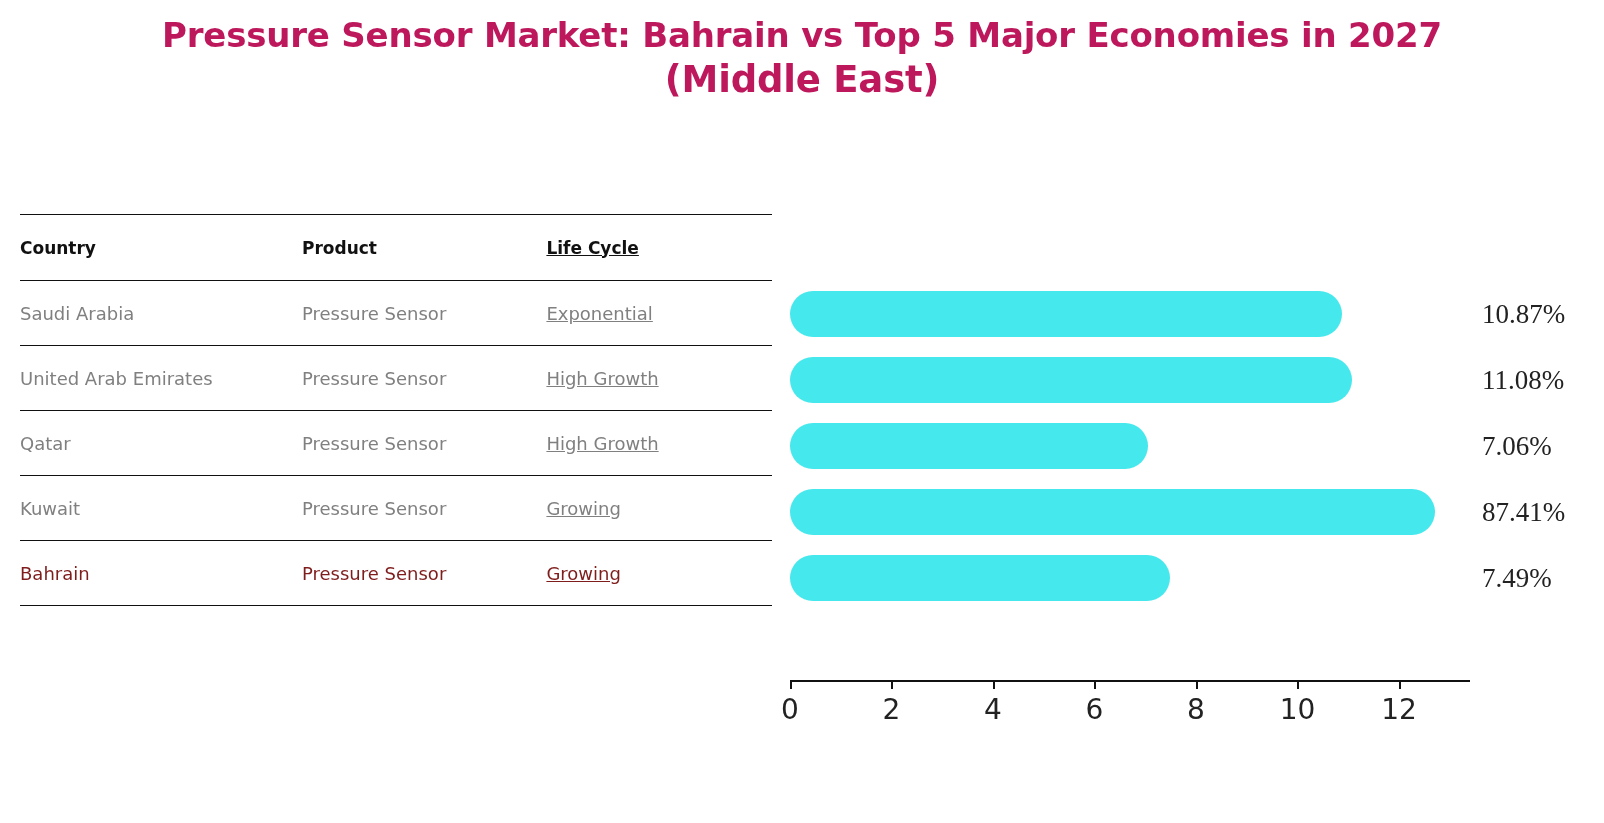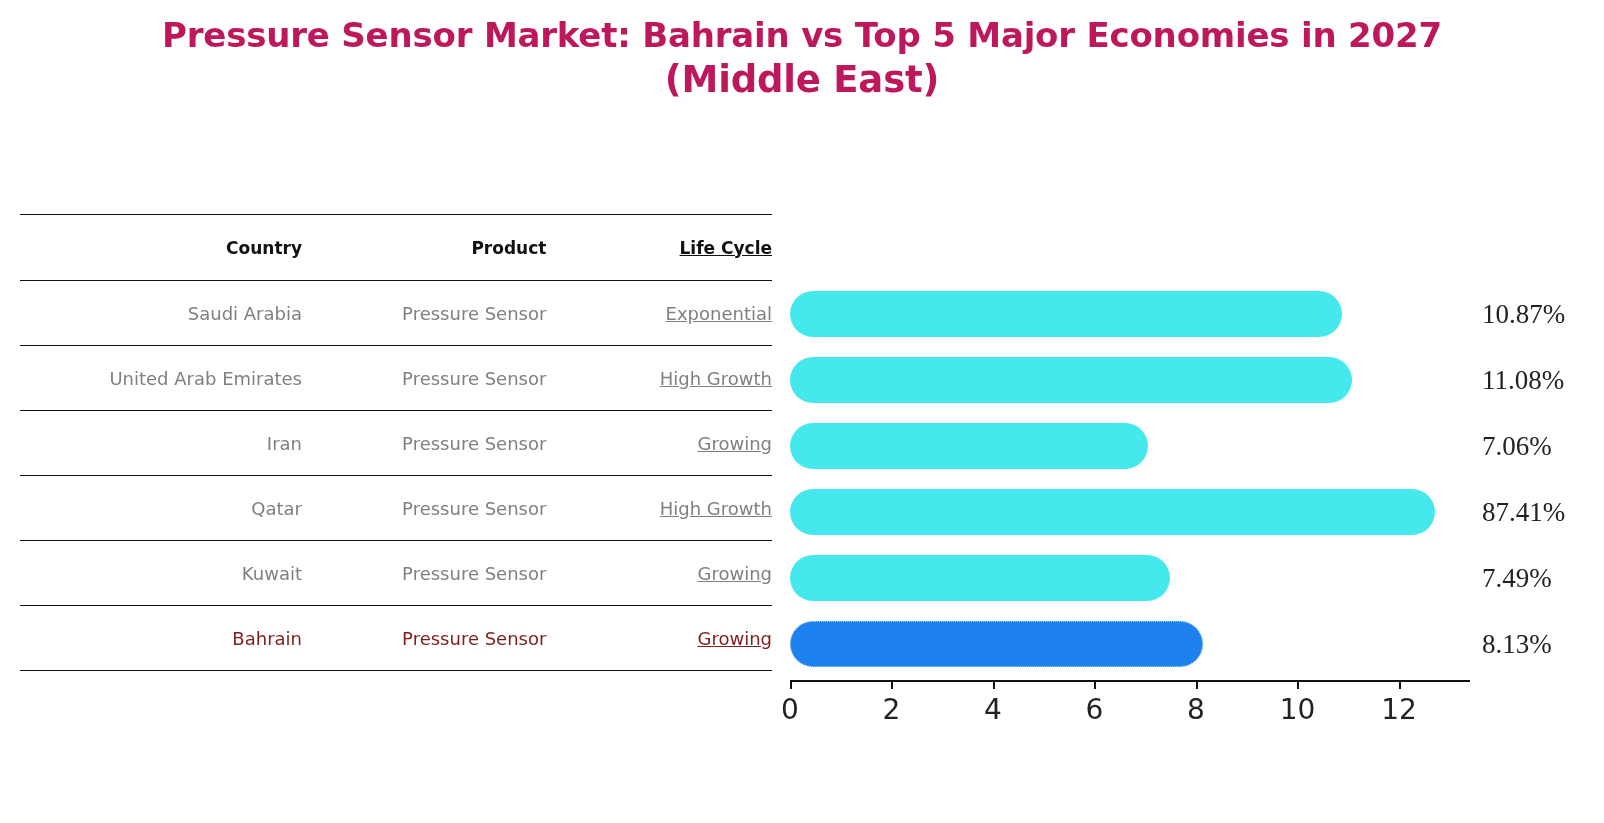--- a/index.html
+++ b/index.html
@@ -38,21 +38,21 @@
     left: 20px;
     top: 214px;
     width: 752px;
   }
   .tbl {
     width: 100%;
     border-collapse: collapse;
     table-layout: fixed;
   }
   .tbl th, .tbl td {
-    text-align: right;
+    text-align: left;
     border-top: 1.6px solid #111111;
     border-bottom: 1.6px solid #111111;
     padding: 0;
     height: 65px;
     vertical-align: middle;
   }
   .tbl th {
     font-size: 17px;
     font-weight: bold;
     color: #111111;
@@ -157,25 +157,20 @@
             <td class="col-country">Saudi Arabia</td>
             <td class="col-product">Pressure Sensor</td>
             <td class="col-life">Exponential</td>
           </tr>
           <tr>
             <td class="col-country">United Arab Emirates</td>
             <td class="col-product">Pressure Sensor</td>
             <td class="col-life">High Growth</td>
           </tr>
           <tr>
-            <td class="col-country">Iran</td>
-            <td class="col-product">Pressure Sensor</td>
-            <td class="col-life">Growing</td>
-          </tr>
-          <tr>
             <td class="col-country">Qatar</td>
             <td class="col-product">Pressure Sensor</td>
             <td class="col-life">High Growth</td>
           </tr>
           <tr>
             <td class="col-country">Kuwait</td>
             <td class="col-product">Pressure Sensor</td>
             <td class="col-life">Growing</td>
           </tr>
           <tr class="highlight">
@@ -201,24 +196,20 @@
           <div class="bar" style="width: 358.269px;"></div>
           <div class="bar-label" style="left: 692px;">7.06%</div>
         </div>
         <div class="bar-row" style="top: 275px; width: 680px;">
           <div class="bar" style="width: 645.493px;"></div>
           <div class="bar-label" style="left: 692px;">87.41%</div>
         </div>
         <div class="bar-row" style="top: 341px; width: 680px;">
           <div class="bar" style="width: 380.09px;"></div>
           <div class="bar-label" style="left: 692px; text-align: center;">7.49%</div>
-        </div>
-        <div class="bar-row" style="top: 407px; width: 680px;">
-          <div class="bar accent" style="width: 412.567px;"></div>
-          <div class="bar-label" style="left: 692px;">8.13%</div>
         </div>
         <div class="axis-line" style="width: 680px;"></div>
         <div class="tick" style="left: 0px;"></div>
         <div class="tick-label" style="left: 0px;">0</div>
         <div class="tick" style="left: 101.493px;"></div>
         <div class="tick-label" style="left: 101.493px;">2</div>
         <div class="tick" style="left: 202.985px;"></div>
         <div class="tick-label" style="left: 202.985px;">4</div>
         <div class="tick" style="left: 304.478px;"></div>
         <div class="tick-label" style="left: 304.478px;">6</div>

